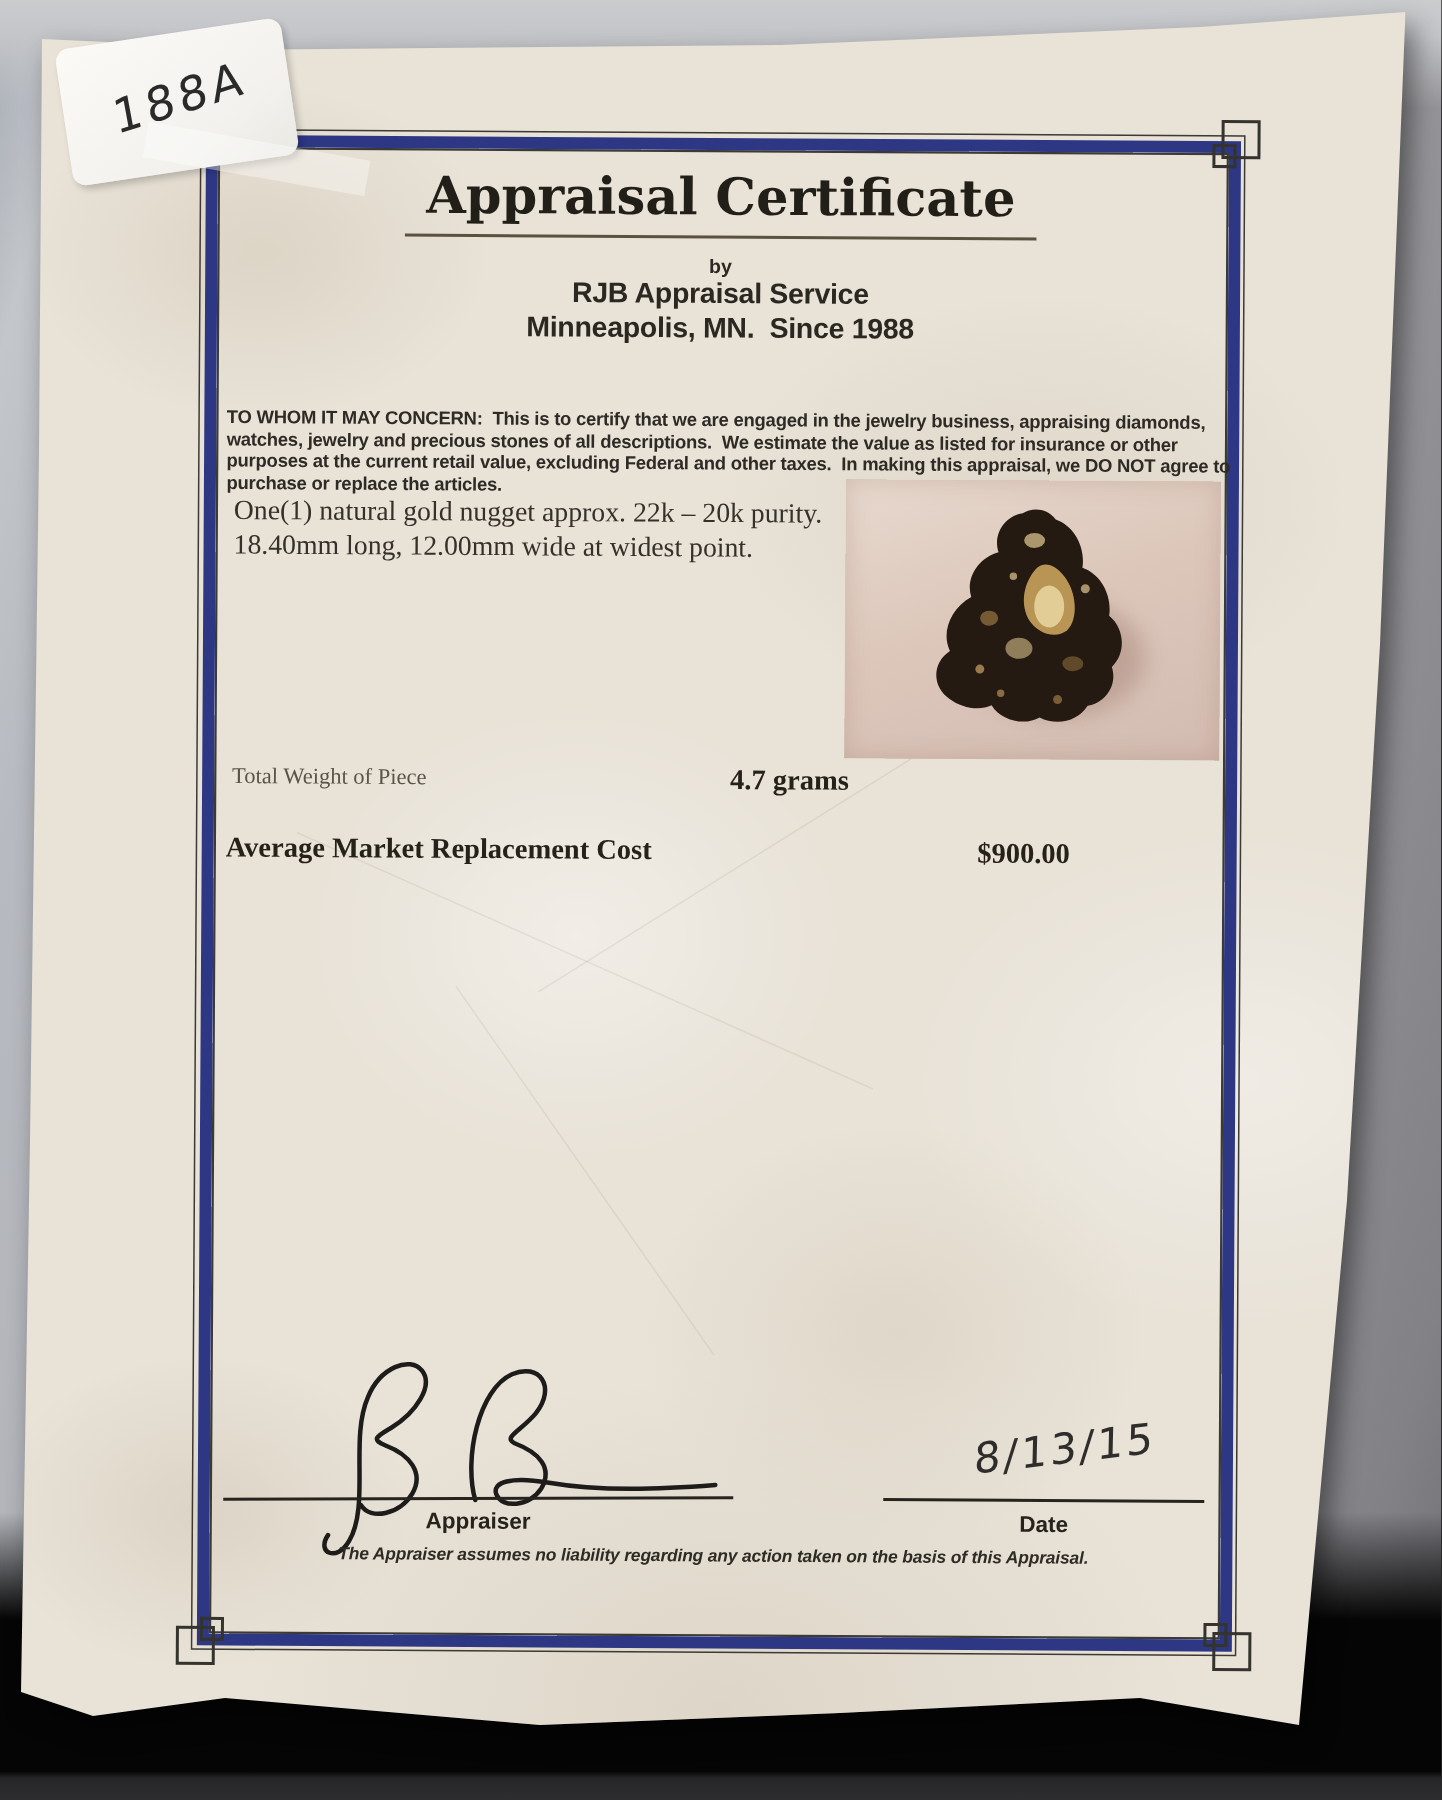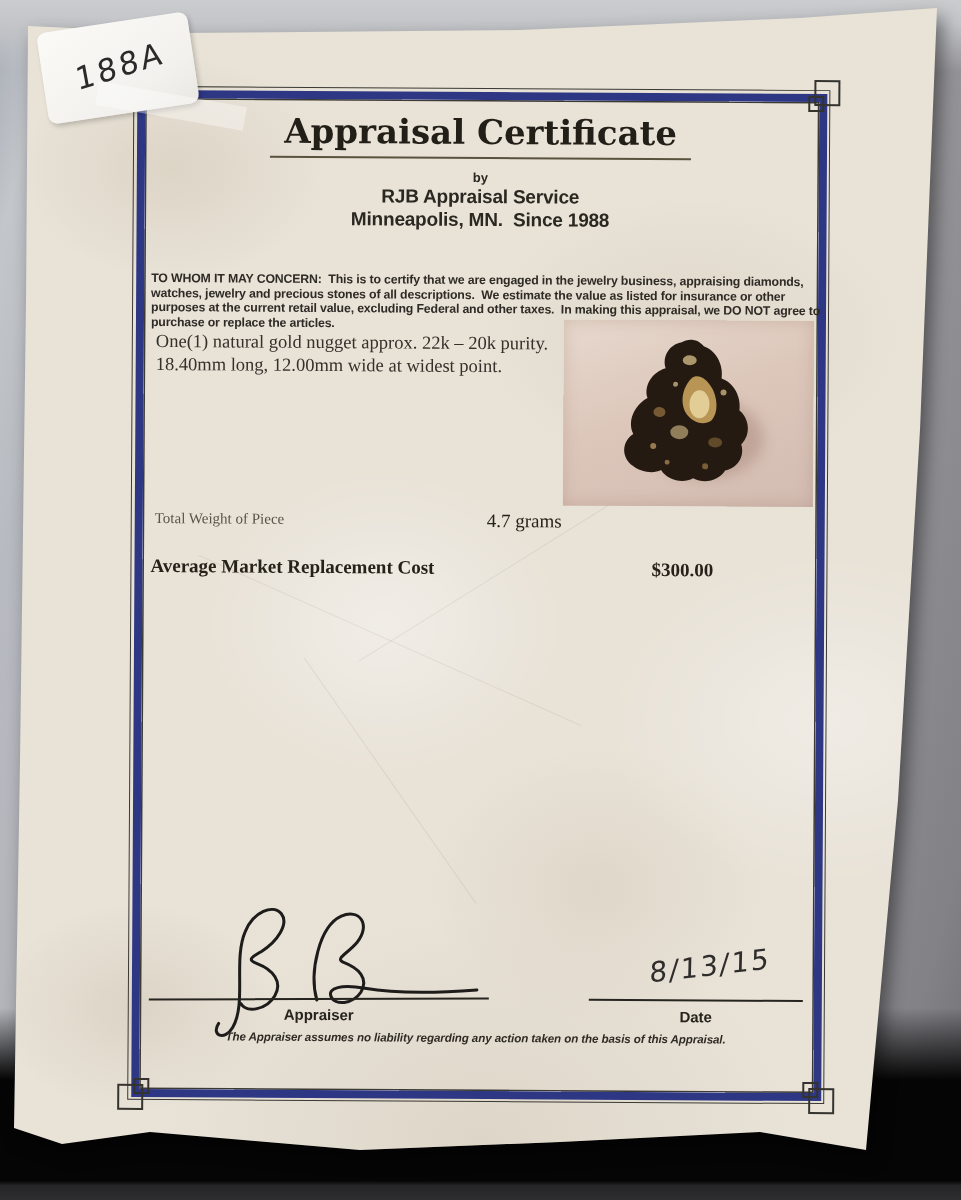--- a/index.html
+++ b/index.html
@@ -74,21 +74,21 @@
   }
 
   .nugget-photo {
     left:563px; top:319px; width:250px; height:186px;
     background: linear-gradient(160deg, #e7d9ce 0%, #ddc7bb 45%, #d2bbb1 100%);
     box-shadow: inset 0 0 16px rgba(150,110,92,0.28);
   }
 
   .serif { font-family:"Liberation Serif", serif; }
   .weight-label { left:155px; top:512px; font-size:15px; color:#5a5448; }
-  .weight-value { left:487px; top:510px; font-size:19px; font-weight:normal; color:#26221a; }
+  .weight-value { left:487px; top:510px; font-size:19px; font-weight:bold; color:#26221a; }
   .cost-label   { left:151px; top:557px; font-size:19px; font-weight:bold; color:#26221a; }
   .cost-value   { left:652px; top:558px; font-size:19px; font-weight:bold; color:#26221a; }
 
   .sig-svg  { left:192px; top:903px; }
   .rule     { height:2px; background:#26241f; }
   .sig-line { left:152px; top:999px; width:340px; transform:rotate(-0.5deg); }
   .date-line{ left:592px; top:998px; width:214px; }
   .under-label { top:1007px; text-align:center; font-size:15px; font-weight:bold; color:#26231d; }
   .appraiser-label { left:152px; width:340px; }
   .date-label      { left:592px; width:214px; }
@@ -182,21 +182,21 @@
               <circle cx="104" cy="142" r="2.5" fill="#caa468" opacity="0.6"></circle>
               <circle cx="160" cy="72" r="3" fill="#e0c68e" opacity="0.7"></circle>
               <circle cx="142" cy="146" r="3" fill="#b28b50" opacity="0.6"></circle>
               <circle cx="112" cy="64" r="2.5" fill="#e0c68e" opacity="0.7"></circle>
             </svg>
           </div>
 
           <div class="abs serif weight-label">Total Weight of Piece</div>
           <div class="abs serif weight-value">4.7 grams</div>
           <div class="abs serif cost-label">Average Market Replacement Cost</div>
-          <div class="abs serif cost-value">$300.00</div>
+          <div class="abs serif cost-value">$900.00</div>
 
           <svg class="abs sig-svg" width="300" height="145" viewBox="0 0 300 145">
             <g fill="none" stroke="#1d1c1a" stroke-width="3" stroke-linecap="round">
               <path d="M30 122 C 22 134, 36 140, 44 126 C 58 102, 44 58, 56 30 C 64 10, 84 2, 92 12
                        C 100 22, 88 40, 72 50 C 62 56, 58 58, 68 62 C 84 68, 94 80, 86 94
                        C 78 108, 58 112, 52 102"></path>
               <path d="M128 98 C 120 70, 130 24, 152 14 C 170 6, 182 22, 168 40 C 158 52, 146 56, 154 60
                        C 170 66, 180 76, 172 90 C 164 102, 146 104, 142 94 C 139 86, 152 82, 176 86
                        C 212 92, 252 90, 288 87"></path>
             </g>

